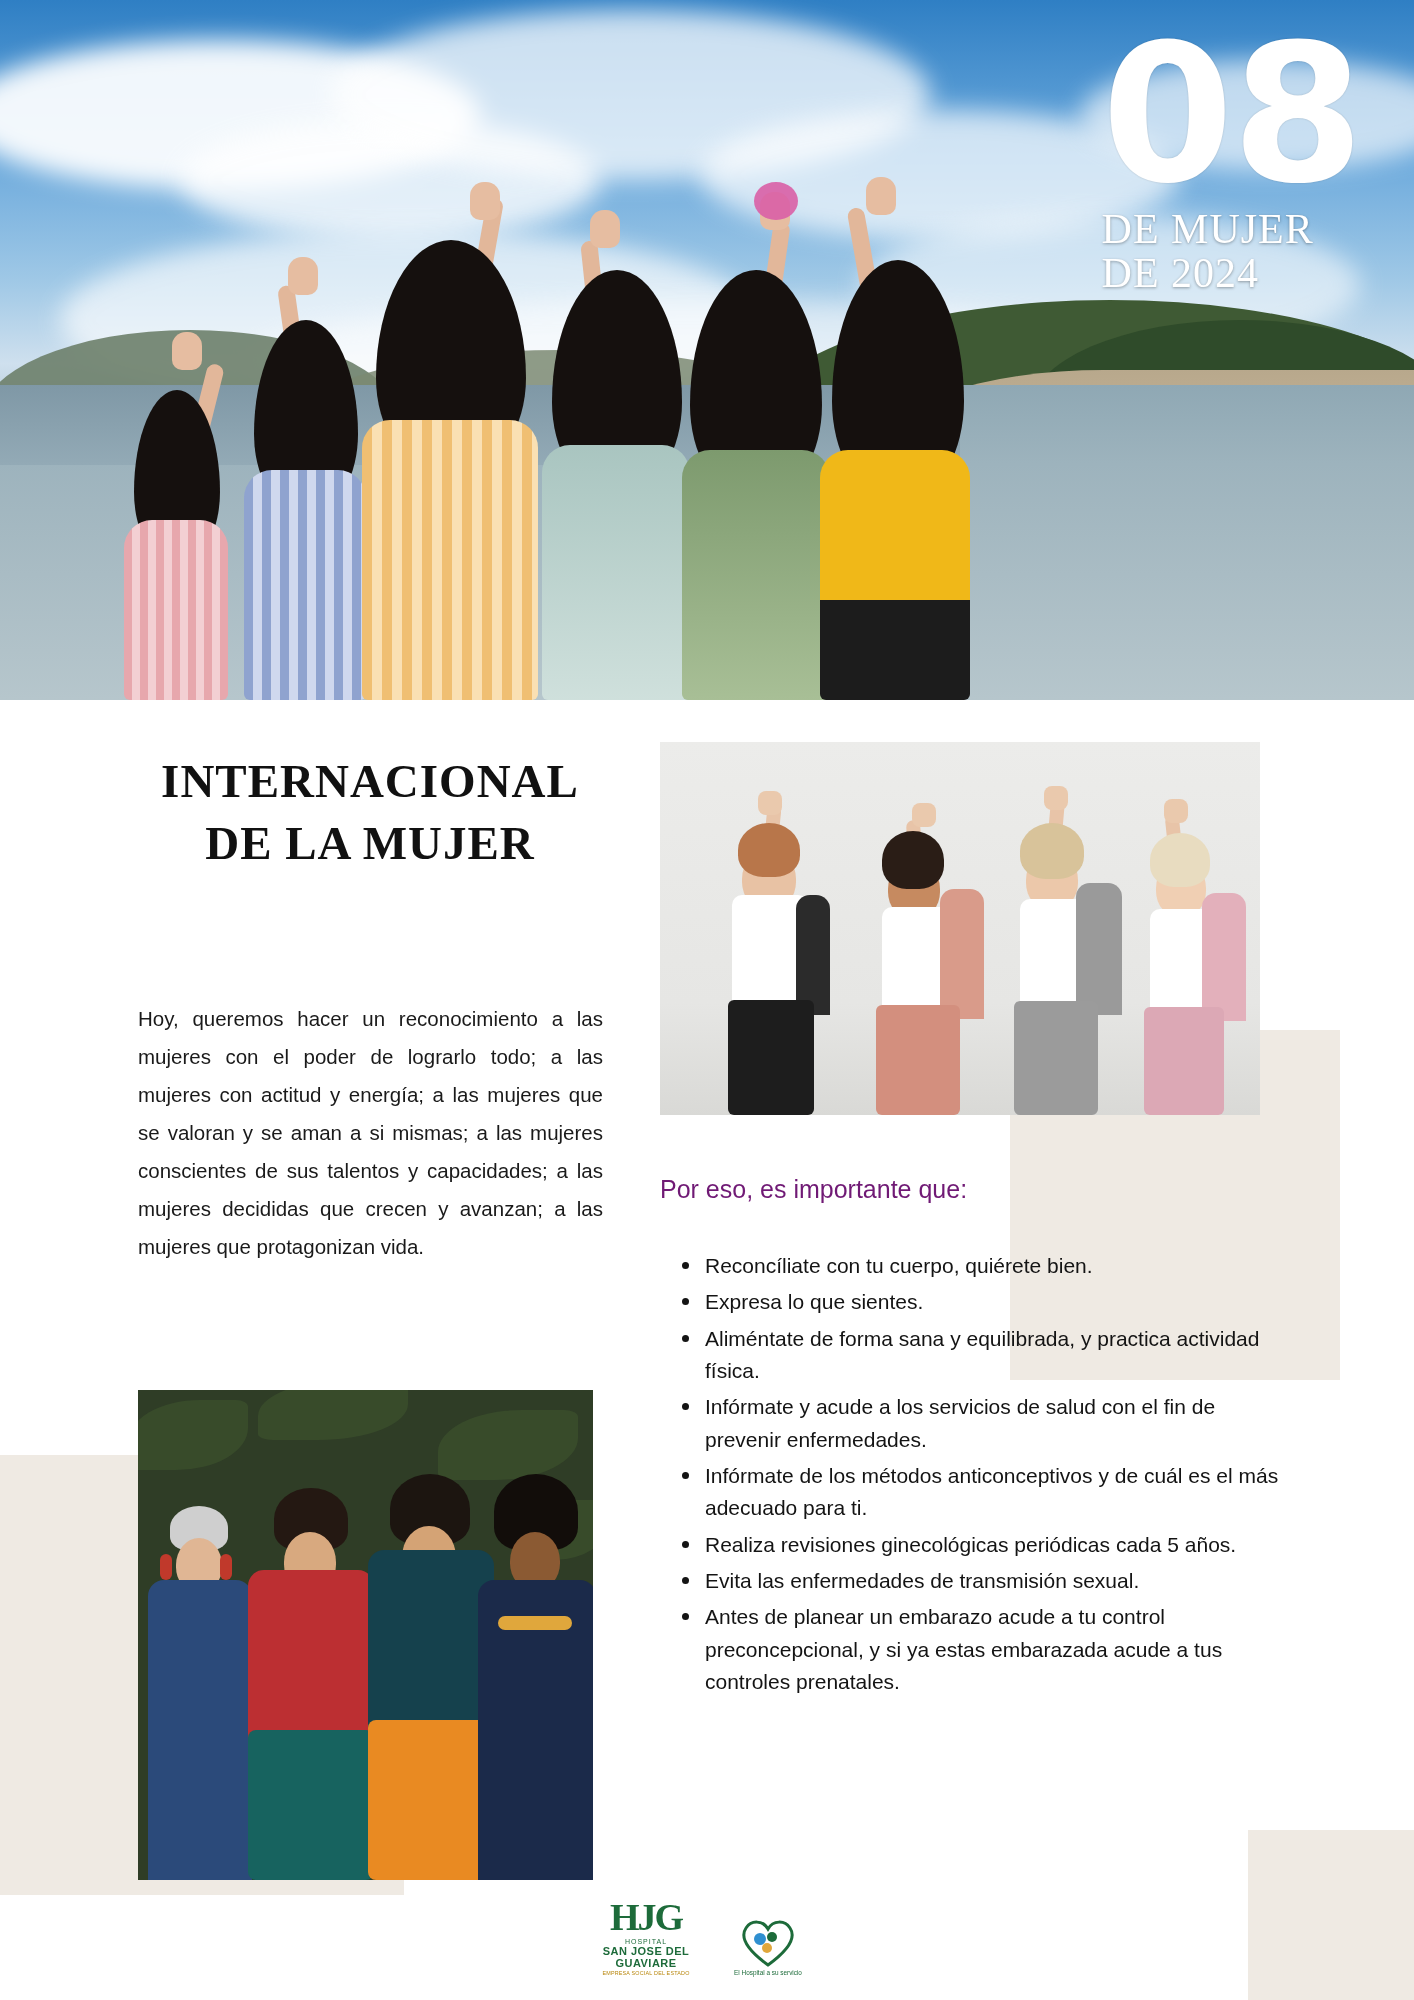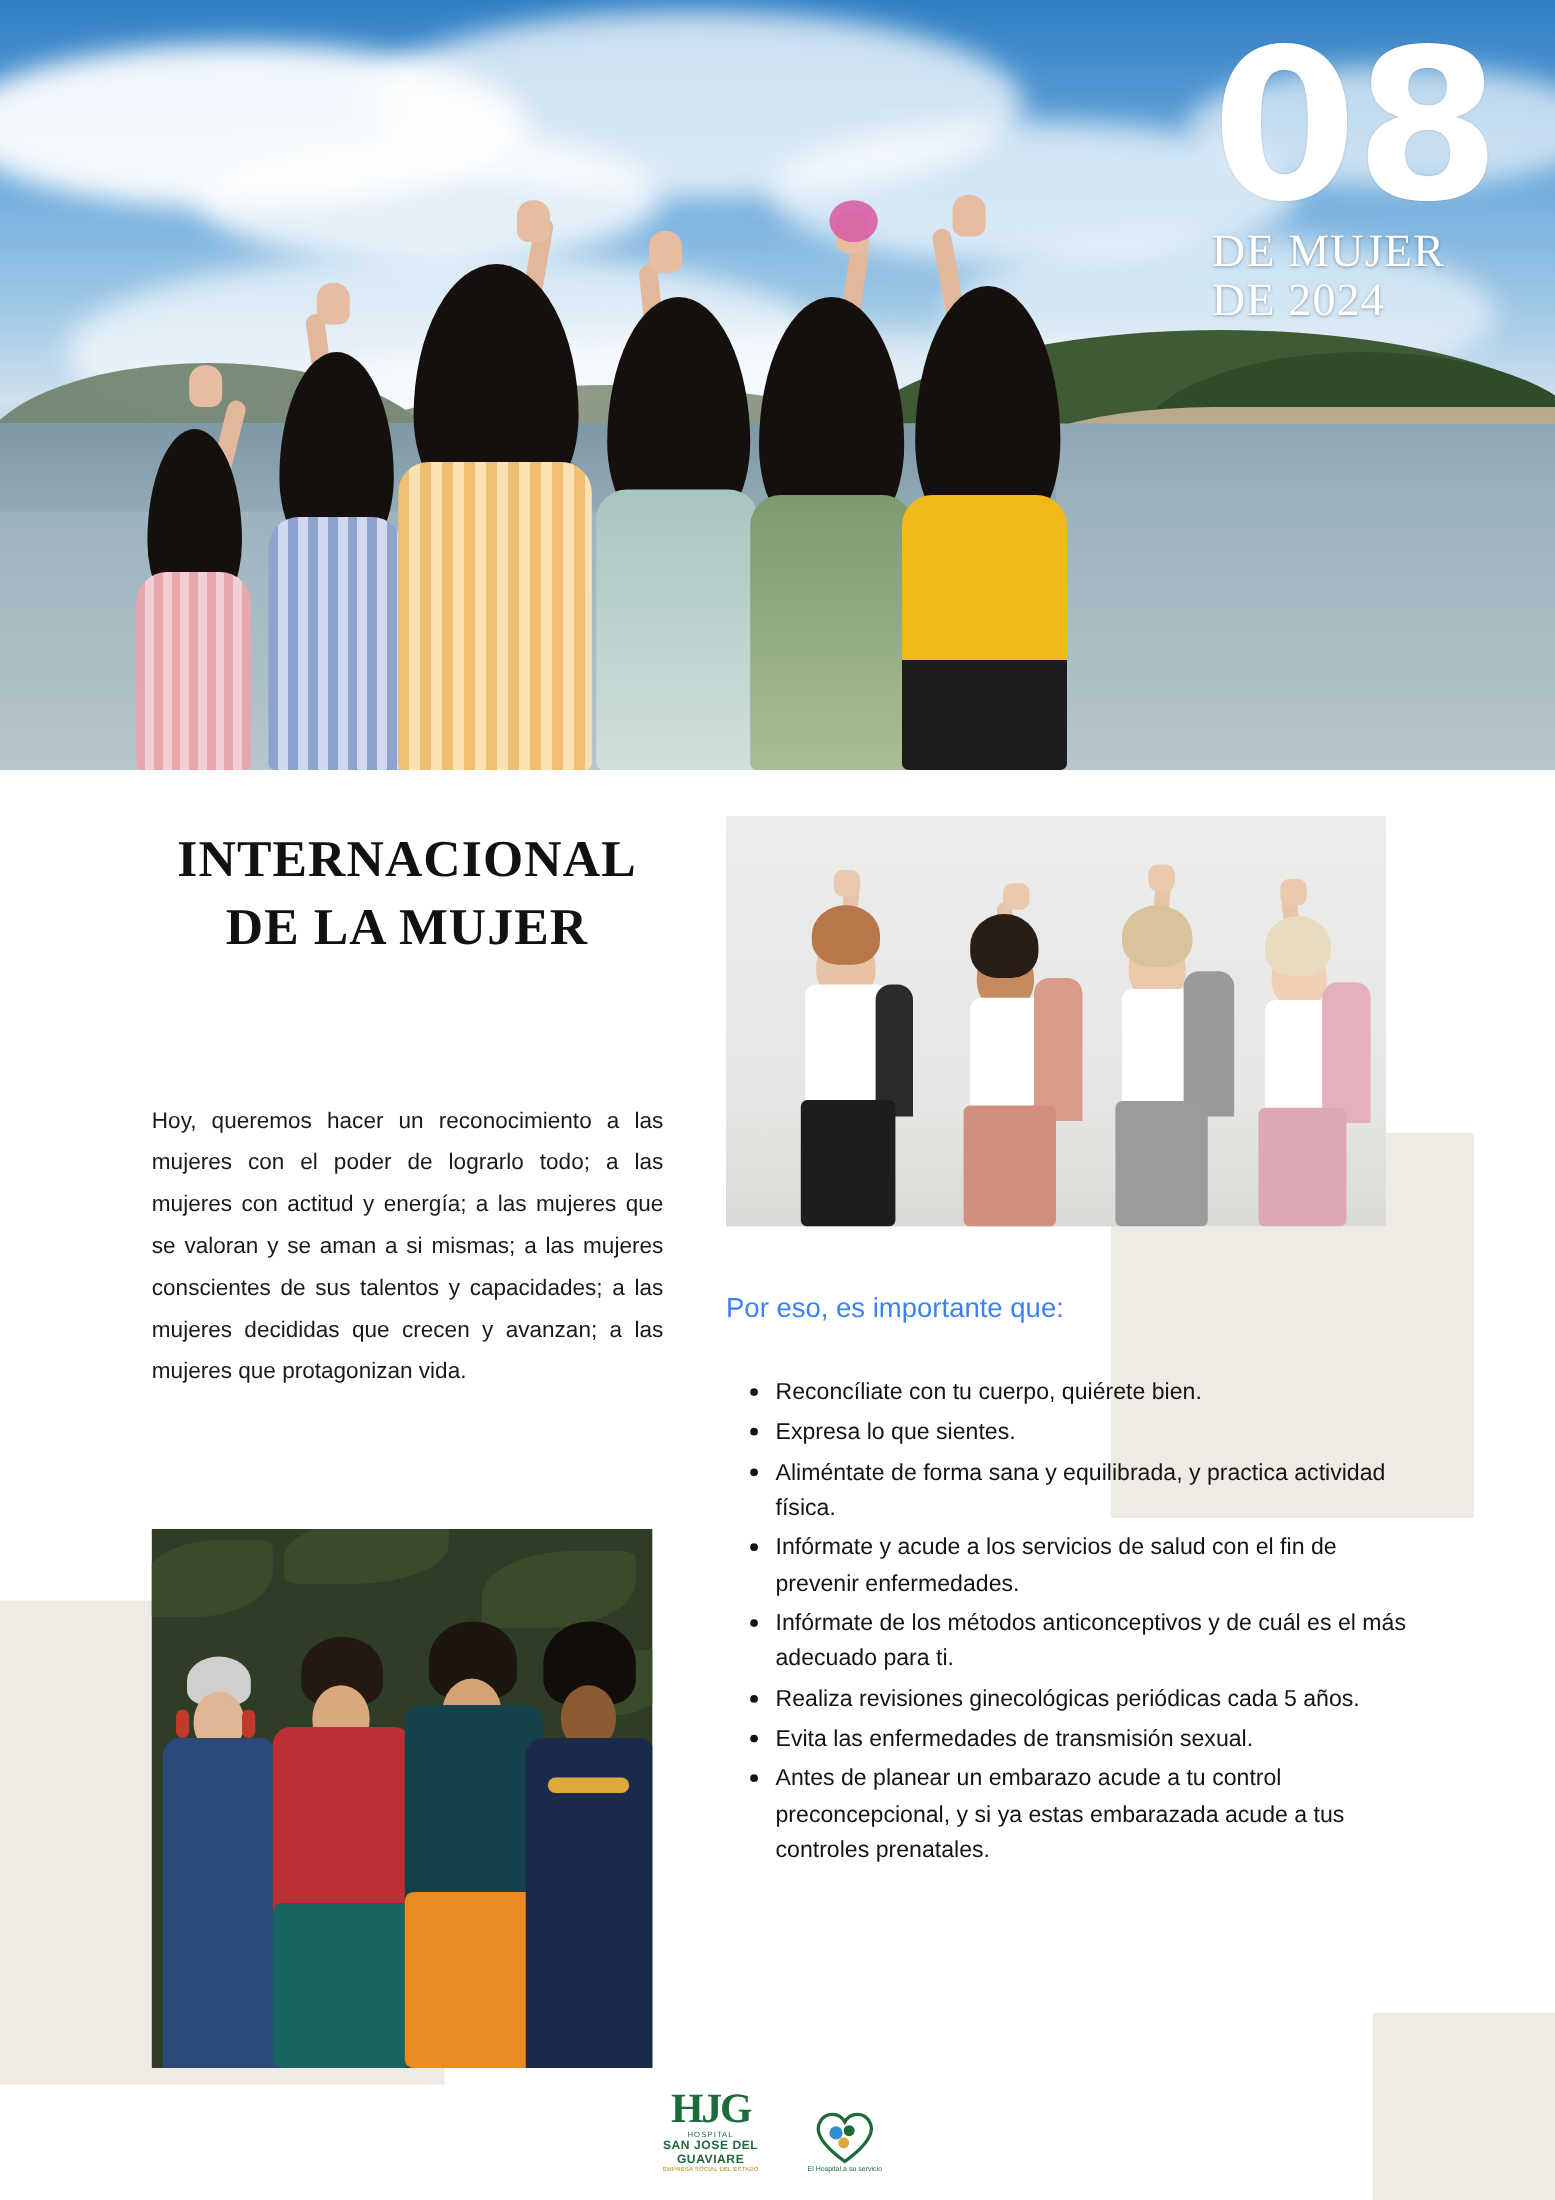--- a/index.html
+++ b/index.html
@@ -187,21 +187,21 @@
   }
   .pfig { position:absolute; bottom:0; }
   .pfig .face { position:absolute; border-radius:50% 50% 46% 46%; }
   .pfig .hair { position:absolute; border-radius:50% 50% 30% 30%; }
   .pfig .cloth { position:absolute; border-radius:16px 16px 0 0; }
 
   .subhead {
     position: absolute;
     left: 660px; top: 1175px;
     font-size: 25px;
-    color: #3b82f6;
+    color: #701a75;
     z-index: 3;
   }
 
   .bullets {
     position: absolute;
     left: 672px; top: 1250px; width: 610px;
     z-index: 3;
     list-style: none;
   }
   .bullets li {

